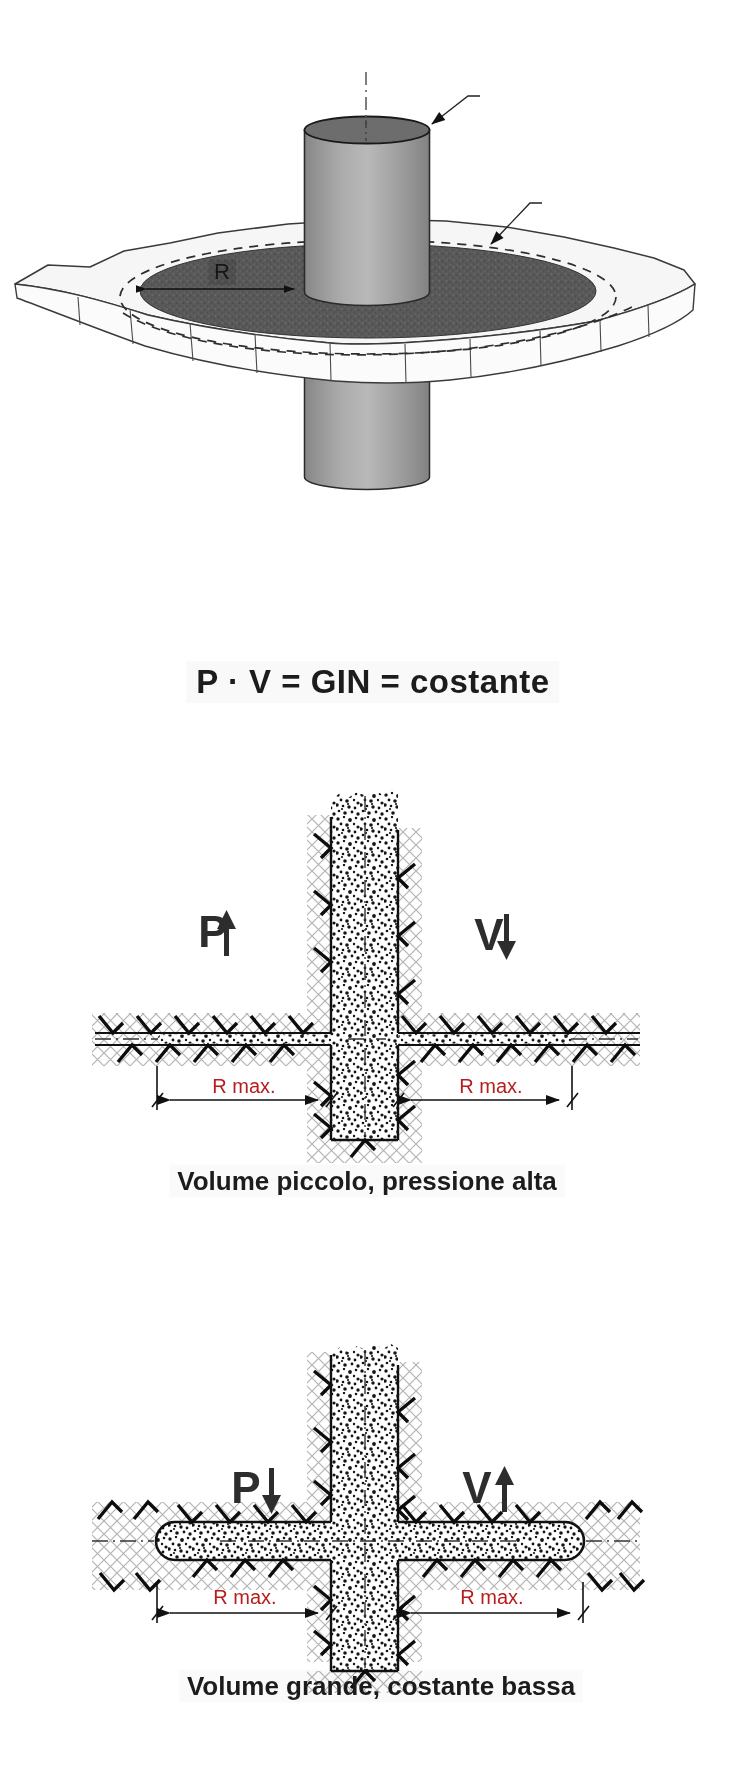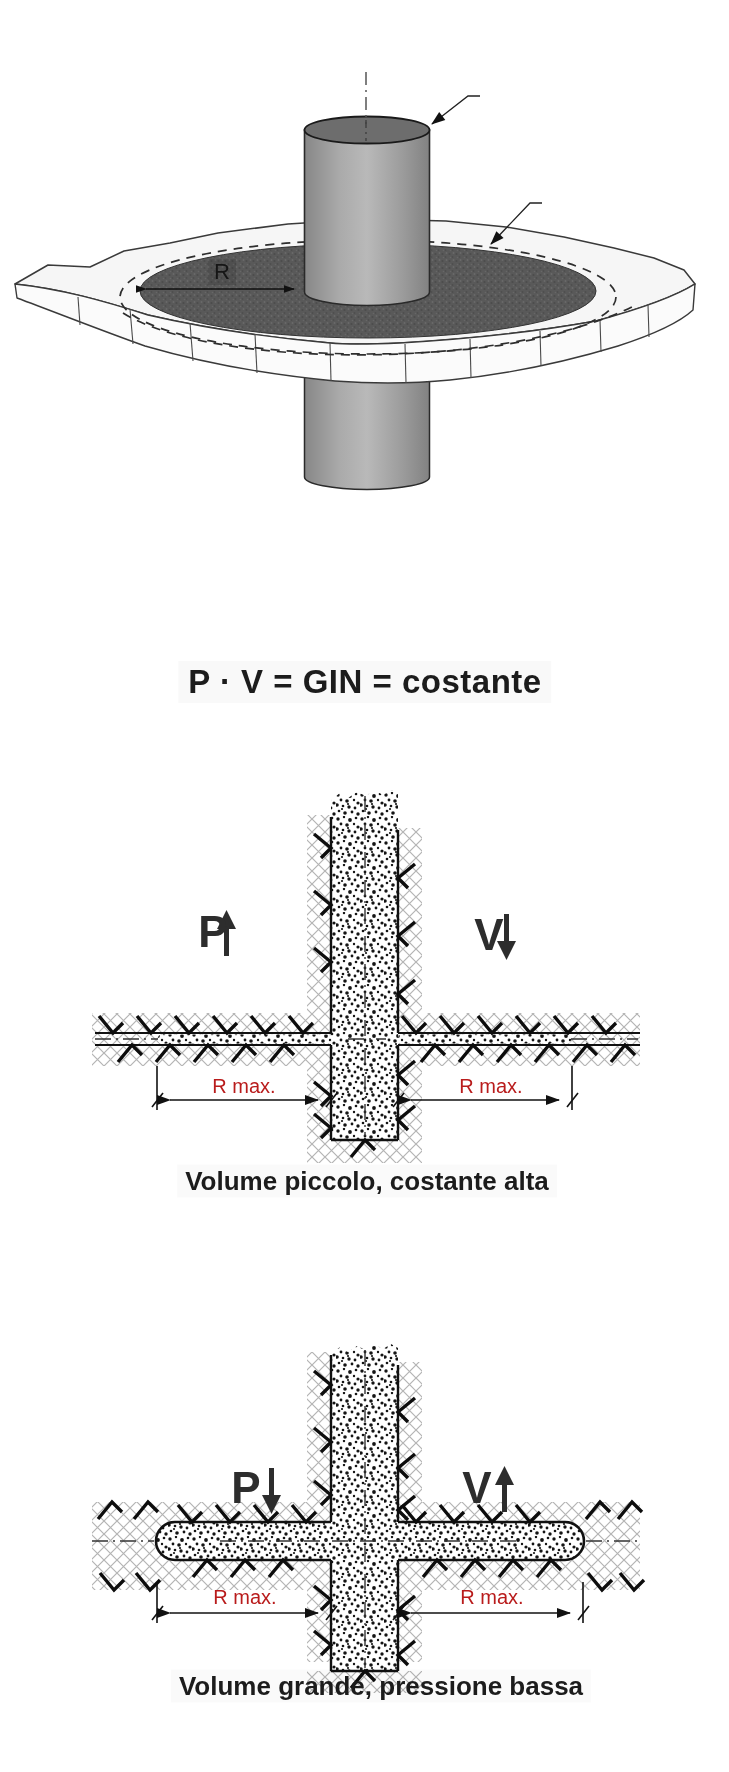--- a/index.html
+++ b/index.html
@@ -280,37 +280,37 @@
         <path d="M314,1631 L331,1645 L321,1655"></path>
         <path d="M415,1398 L398,1412 L408,1422"></path>
         <path d="M415,1454 L398,1468 L408,1478"></path>
         <path d="M415,1496 L398,1510 L408,1520"></path>
         <path d="M415,1596 L398,1610 L408,1620"></path>
         <path d="M415,1641 L398,1655 L408,1665"></path>
         <path d="M351,1688 L365,1671 L375,1681"></path>
       </g>
 </svg>
 
-<div class="txt formula" style="left:365px;top:682px;">P · V = GIN = costante</div>
+<div class="txt formula" style="left:373px;top:682px;">P · V = GIN = costante</div>
 
 <div class="txt rlabel" style="left:222px;top:272px;">R</div>
 
 <div class="txt pv" style="left:213px;top:932px;">
   <span class="letter">P</span>
 </div>
 <div class="txt pv" style="left:489px;top:935px;">
   <span class="letter">V</span>
 </div>
 <div class="txt rmax" style="left:244px;top:1086px;">R max.</div>
 <div class="txt rmax" style="left:491px;top:1086px;">R max.</div>
-<div class="txt caption" style="left:367px;top:1181px;">Volume piccolo, costante alta</div>
+<div class="txt caption" style="left:367px;top:1181px;">Volume piccolo, pressione alta</div>
 
 <div class="txt pv" style="left:246px;top:1488px;">
   <span class="letter">P</span>
 </div>
 <div class="txt pv" style="left:477px;top:1488px;">
   <span class="letter">V</span>
 </div>
 <div class="txt rmax" style="left:245px;top:1597px;">R max.</div>
 <div class="txt rmax" style="left:492px;top:1597px;">R max.</div>
-<div class="txt caption" style="left:381px;top:1686px;">Volume grande, pressione bassa</div>
+<div class="txt caption" style="left:381px;top:1686px;">Volume grande, costante bassa</div>
 
 </div>
 
 </body></html>

